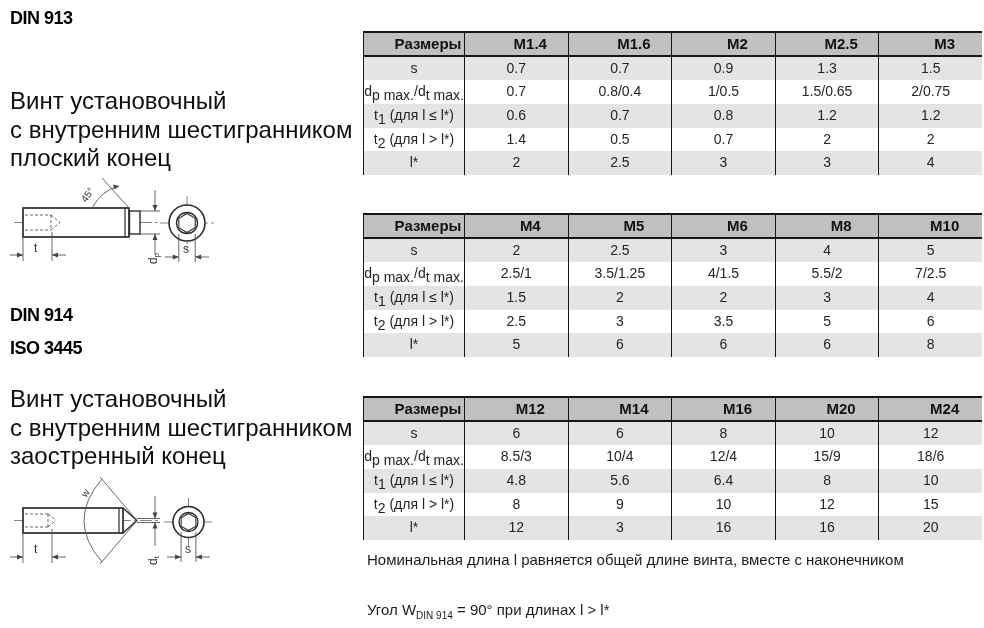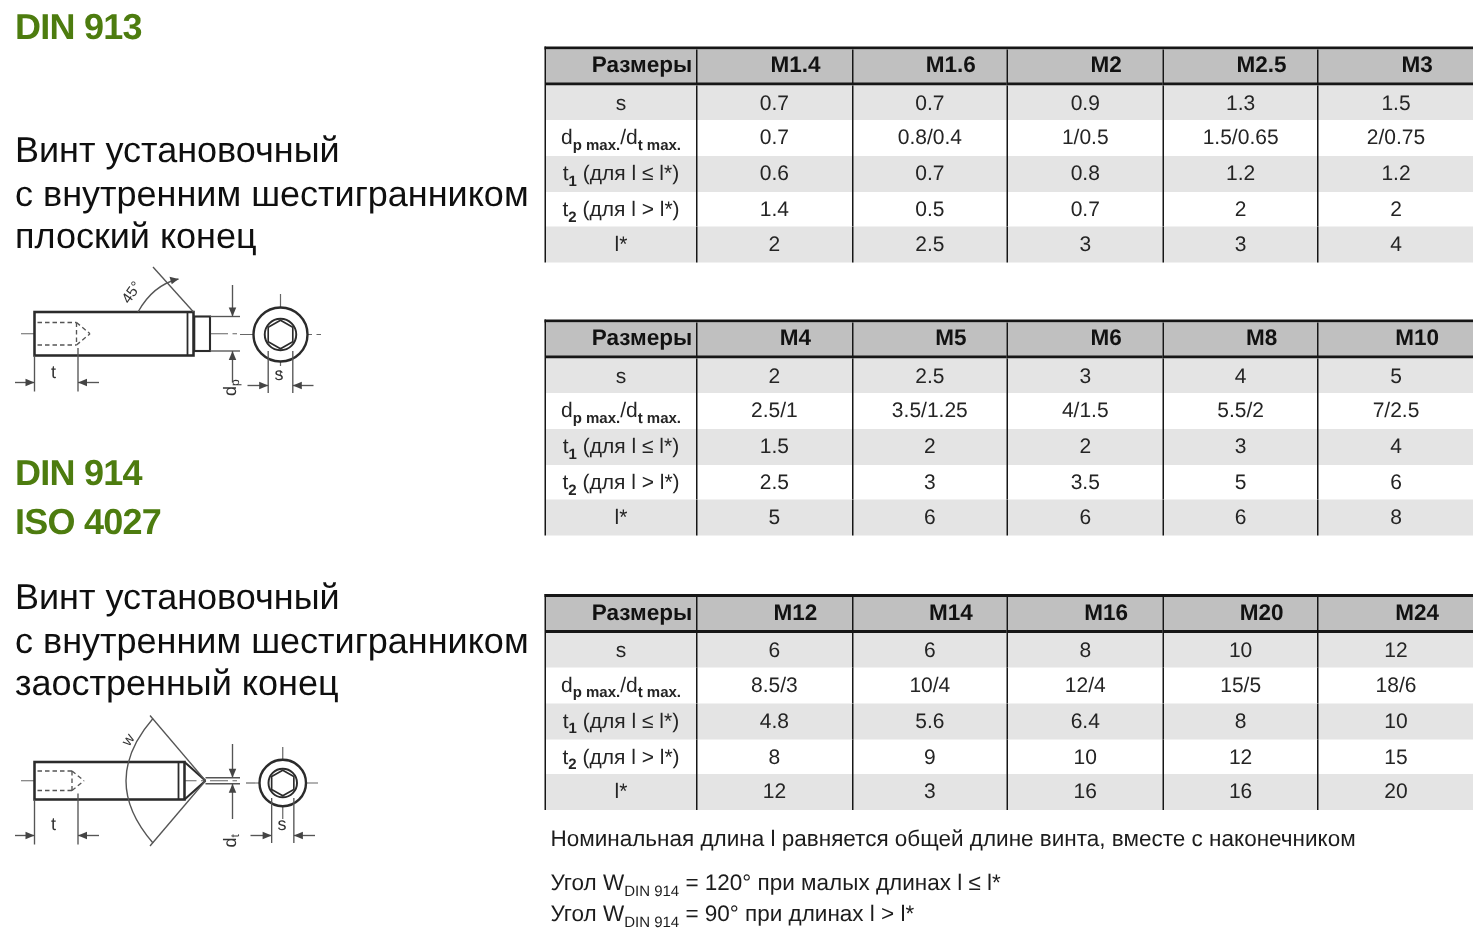--- a/index.html
+++ b/index.html
@@ -2,22 +2,22 @@
 <html style="--line: #161616; --hdr: #c0c0c0; --shade: #e4e4e4;"><head>
 <meta charset="utf-8">
 <style>
   html,body{margin:0;padding:0;background:#fff;}
   .page{
     position:relative;width:984px;height:628px;background:#fff;
     font-family:"Liberation Sans", sans-serif;color:#1a1a1a;overflow:hidden;
   }
   
   .std-heading{
-    position:absolute;left:10px;font-weight:700;font-size:24px;line-height:33px;
-    letter-spacing:-0.5px;color:#4d7c0f;white-space:nowrap;
+    position:absolute;left:10px;font-weight:700;font-size:18px;line-height:33px;
+    letter-spacing:-0.5px;color:#000000;white-space:nowrap;
   }
   .h-913{top:2px;}
   .h-914{top:299px;}
   .desc{
     position:absolute;left:10px;font-size:24px;line-height:28.5px;color:#0f0f0f;white-space:nowrap;
   }
   .d-913{top:87px;}
   .d-914{top:385px;}
   
   .drw{position:absolute;left:8px;}
@@ -36,21 +36,21 @@
     font-size:14px;color:#242424;
   }
   .t1{top:31px;} .t2{top:213px;} .t3{top:396px;}
   .cell{box-sizing:border-box;height:23.7px;line-height:23.7px;text-align:center;overflow:visible;white-space:nowrap;}
   .bl{border-left:1.4px solid var(--line,#161616);}
   .hcell{
     background:var(--hdr,#c0c0c0);font-weight:700;font-size:15px;color:#121212;
     border-bottom:2.4px solid var(--line,#161616);line-height:21px;padding-left:28px;
   }
   .shaded{background:var(--shade,#e4e4e4);}
-  .cell sub{font-size:10px;line-height:0;font-weight:bold;}
+  .cell sub{font-size:14px;line-height:0;}
   
   .note{position:absolute;left:367px;font-size:15px;color:#1c1c1c;white-space:nowrap;}
   .n0{top:551px;} .n1{top:580px;} .n2{top:601px;text-align:center;}
   .note sub{font-size:10px;line-height:0;}
 </style>
 </head>
 <body>
 
 <div class="page">
 
@@ -110,21 +110,21 @@
     <line x1="187.2" y1="68" x2="187.2" y2="96" stroke="#555" stroke-width="0.9"></line>
     <line x1="157" y1="91" x2="170.8" y2="91" stroke="#555" stroke-width="0.9"></line>
     <line x1="187.2" y1="91" x2="201" y2="91" stroke="#555" stroke-width="0.9"></line>
     <path d="M 170.8 91 l -6 -2.5 l 0 5 z" fill="#444"></path>
     <path d="M 187.2 91 l 6 -2.5 l 0 5 z" fill="#444"></path>
     <text class="dimlabel" x="175" y="87">s</text>
   </svg>
 
   <div class="std-heading h-914">
     <div>DIN 914</div>
-    <div>ISO 4027</div>
+    <div>ISO 3445</div>
   </div>
 
   <div class="desc d-914">
     <div>Винт установочный</div>
     <div>с внутренним шестигранником</div>
     <div>заостренный конец</div>
   </div>
 
   <svg class="drw drw-914" width="252" height="100" viewBox="0 0 252 100">
 
@@ -264,21 +264,21 @@
       <div class="cell shaded"><span>s</span></div>
       <div class="cell bl shaded">6</div>
       <div class="cell bl shaded">6</div>
       <div class="cell bl shaded">8</div>
       <div class="cell bl shaded">10</div>
       <div class="cell bl shaded">12</div>
       <div class="cell"><span>d</span><sub>p max.</sub><span>/</span><span>d</span><sub>t max.</sub></div>
       <div class="cell bl">8.5/3</div>
       <div class="cell bl">10/4</div>
       <div class="cell bl">12/4</div>
-      <div class="cell bl">15/5</div>
+      <div class="cell bl">15/9</div>
       <div class="cell bl">18/6</div>
       <div class="cell shaded"><span>t</span><sub>1</sub><span> (для l ≤ l*)</span></div>
       <div class="cell bl shaded">4.8</div>
       <div class="cell bl shaded">5.6</div>
       <div class="cell bl shaded">6.4</div>
       <div class="cell bl shaded">8</div>
       <div class="cell bl shaded">10</div>
       <div class="cell"><span>t</span><sub>2</sub><span> (для l &gt; l*)</span></div>
       <div class="cell bl">8</div>
       <div class="cell bl">9</div>
@@ -287,16 +287,15 @@
       <div class="cell bl">15</div>
       <div class="cell shaded"><span>l*</span></div>
       <div class="cell bl shaded">12</div>
       <div class="cell bl shaded">3</div>
       <div class="cell bl shaded">16</div>
       <div class="cell bl shaded">16</div>
       <div class="cell bl shaded">20</div>
     </div>
 
   <div class="note n0"><span>Номинальная длина l равняется общей длине винта, вместе с наконечником</span></div>
-  <div class="note n1"><span>Угол W</span><sub>DIN 914</sub><span> = 120° при малых длинах l ≤ l*</span></div>
   <div class="note n2"><span>Угол W</span><sub>DIN 914</sub><span> = 90° при длинах l &gt; l*</span></div>
 
 </div>
 
 </body></html>

